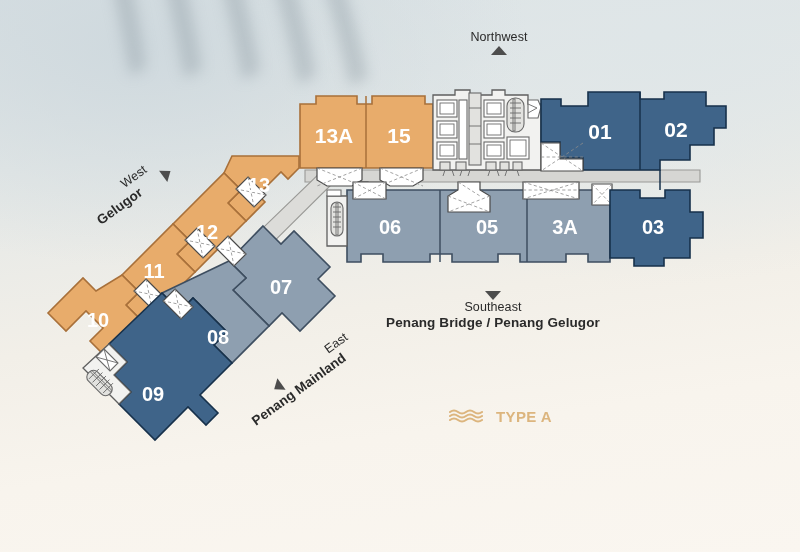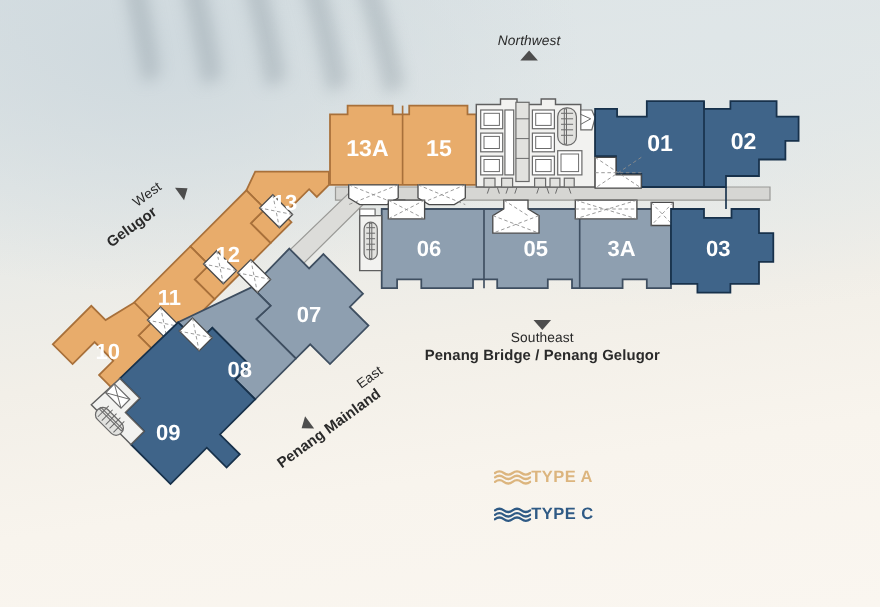--- a/index.html
+++ b/index.html
@@ -82,21 +82,21 @@
     border-top: 7px solid transparent;
     border-bottom: 7px solid transparent;
     border-left: 9px solid #4d4d4d;
   }
   .tri-left {
     border-top: 7px solid transparent;
     border-bottom: 7px solid transparent;
     border-right: 9px solid #4d4d4d;
   }
 
-  #lbl-northwest { left: 386px; top: 30px; width: 190px; font-style: italic; }
+  #lbl-northwest { left: 404px; top: 30px; width: 190px; }
   #lbl-southeast { left: 368px; top: 290px; width: 250px; }
   #lbl-west {
     left: 84px; top: 168px; width: 110px;
     transform: rotate(-36deg);
     transform-origin: 50% 50%;
   }
   #lbl-east {
     left: 225px; top: 368px; width: 140px;
     transform: rotate(-36deg);
     transform-origin: 50% 50%;
@@ -109,22 +109,23 @@
   }
 
   
   #legend {
     position: absolute;
     left: 449px;
     top: 408px;
   }
   .legend-row {
     display: flex;
-    align-items: flex-end;
+    align-items: flex-start;
     height: 34px;
+    gap: 13px;
   }
   .legend-label {
     font-size: 15px;
     font-weight: 700;
     letter-spacing: .4px;
   }
   .wave-ico { display: block; }
 </style>
 </head>
 <body>
@@ -365,26 +366,16 @@
         <g fill="none" stroke="#DCB57E" stroke-width="2.1" stroke-linecap="round">
           <path d="M1,4 Q5,1 9,4 T17,4 T25,4 T33,4"></path>
           <path d="M1,8 Q5,5 9,8 T17,8 T25,8 T33,8"></path>
           <path d="M1,12 Q5,9 9,12 T17,12 T25,12 T33,12"></path>
         </g>
       </svg>
       <span class="legend-label" style="color:#DCB57E">TYPE A</span>
     </div>
 
 
-    <div class="legend-row">
-      <svg class="wave-ico" width="34" height="16" viewBox="0 0 34 16">
-        <g fill="none" stroke="#2F5A85" stroke-width="2.1" stroke-linecap="round">
-          <path d="M1,4 Q5,1 9,4 T17,4 T25,4 T33,4"></path>
-          <path d="M1,8 Q5,5 9,8 T17,8 T25,8 T33,8"></path>
-          <path d="M1,12 Q5,9 9,12 T17,12 T25,12 T33,12"></path>
-        </g>
-      </svg>
-      <span class="legend-label" style="color:#2F5A85">TYPE C</span>
-    </div>
 
   </div>
 
 </div>
 
 </body></html>

